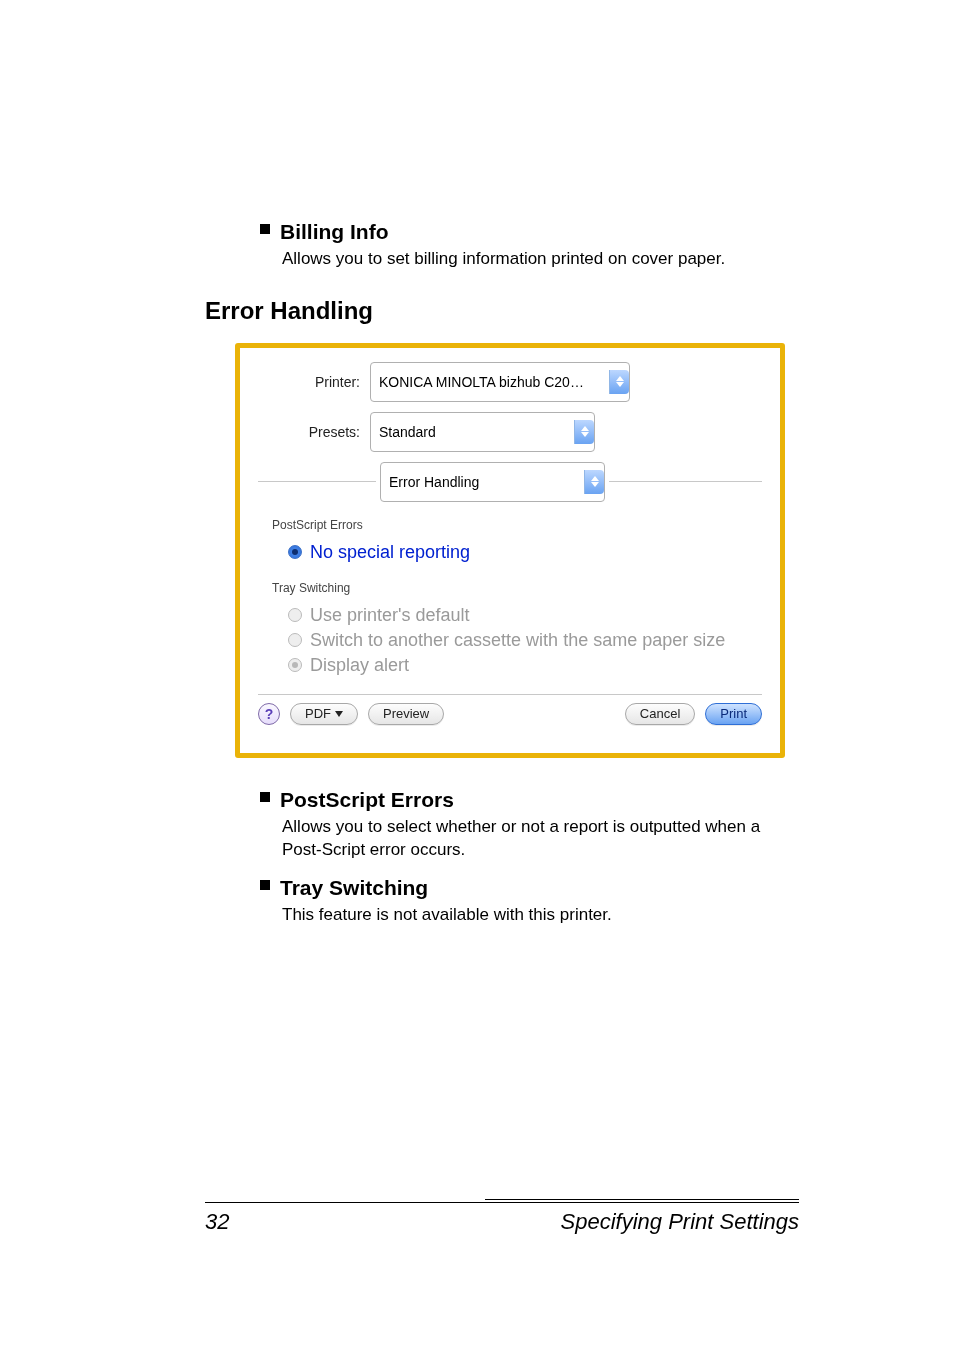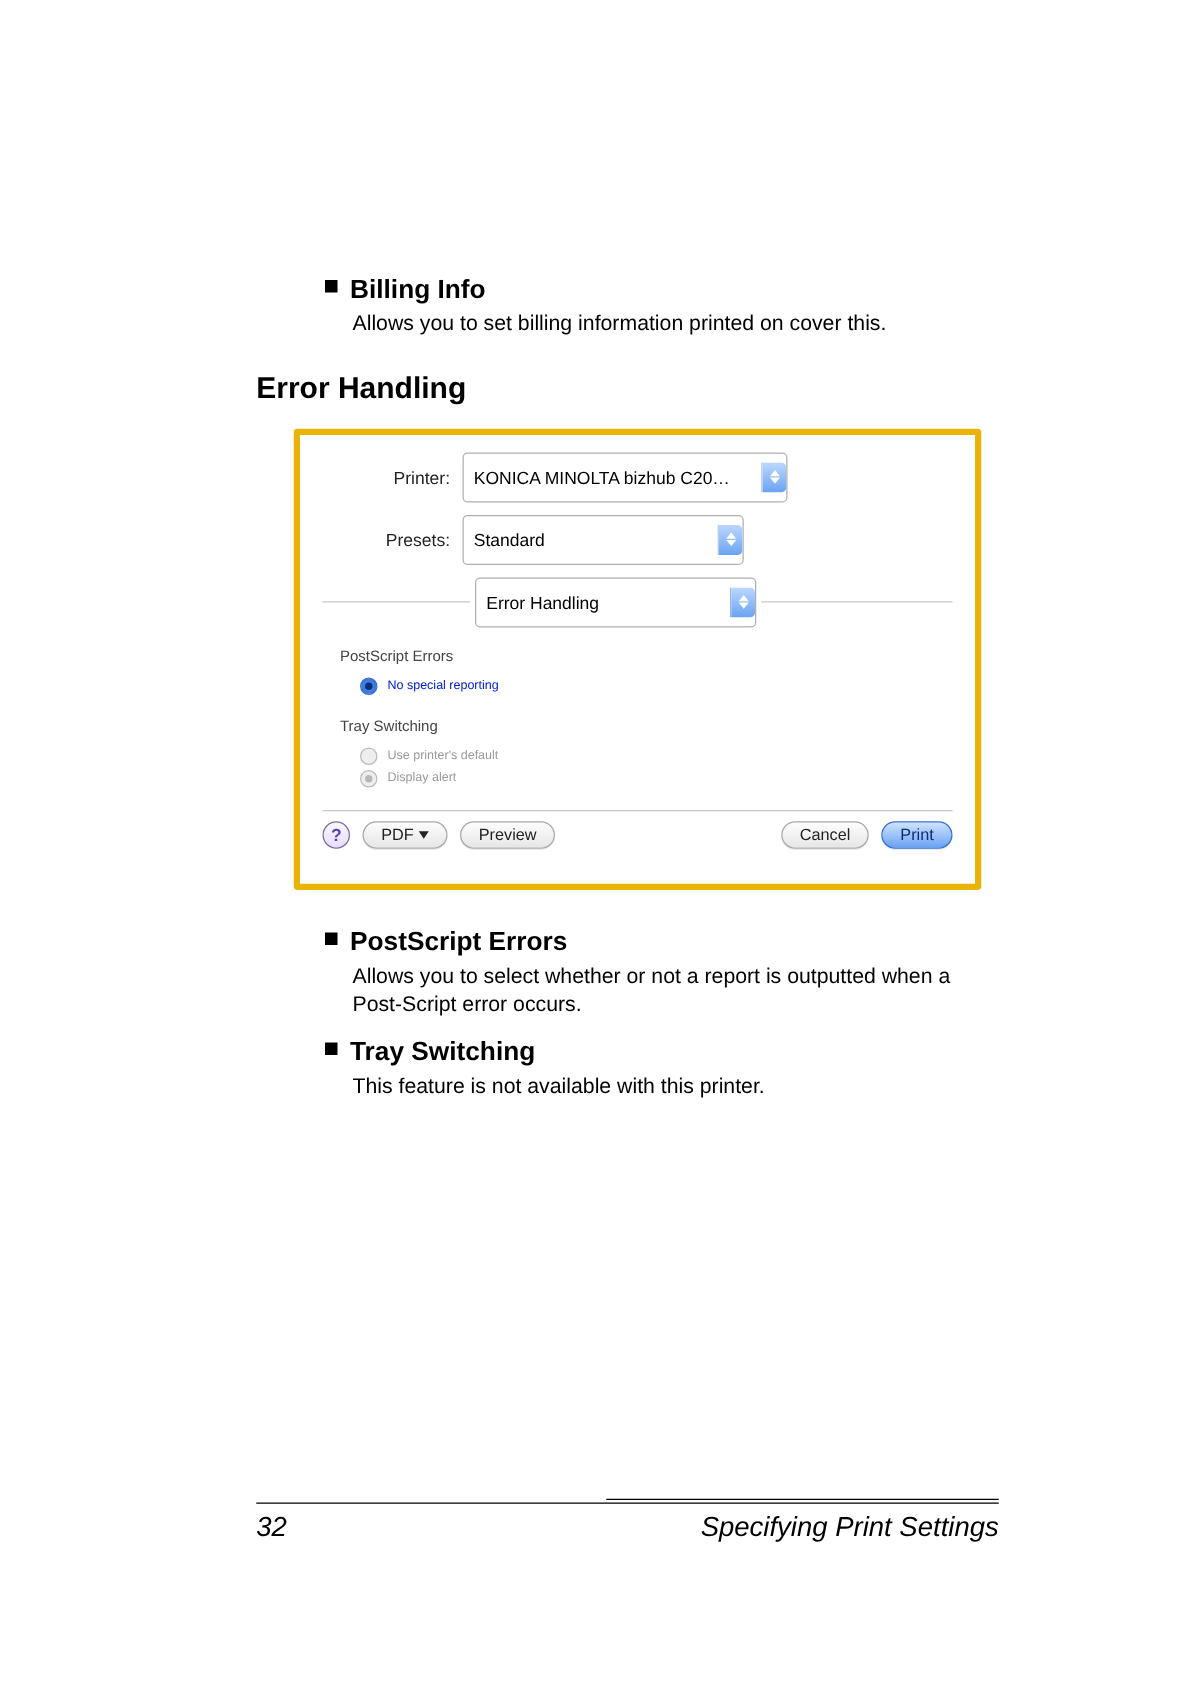--- a/index.html
+++ b/index.html
@@ -31,21 +31,21 @@
   .tri-up { width:0; height:0; border-left:4px solid transparent; border-right:4px solid transparent; border-bottom:5px solid #fff; }
   .tri-down { width:0; height:0; border-left:4px solid transparent; border-right:4px solid transparent; border-top:5px solid #fff; }
   .popup.w1 { width: 260px; }
   .popup.w2 { width: 225px; }
 
   .section-row { display:flex; align-items:center; margin: 10px 0 12px 0; }
   .section-row .hr { flex:1; height:1px; background:#c8c8c8; }
 
   .group-label { font-size: 12px; color:#444; margin: 0 10px 4px 14px; padding-top:4px; }
   .group-body { padding: 2px 0 10px 30px; }
-  .radio-line { display:flex; align-items:center; font-size:10px; margin: 4px 0; }
+  .radio-line { display:flex; align-items:center; font-size:18px; margin: 4px 0; }
   .radio-line.disabled { color:#9a9a9a; }
   .radio-line .radio {
     width:14px; height:14px; border:1px solid #888; border-radius:50%; margin-right:8px;
     display:flex; align-items:center; justify-content:center; background: linear-gradient(#fdfdfd,#eaeaea);
   }
   .radio-line .radio.checked { border-color:#3a6fc7; background: radial-gradient(#4b8bf0,#2f6fd6); }
   .radio-line .radio.checked::after { content:""; width:6px; height:6px; background:#0d2e70; border-radius:50%; }
   .radio-line.disabled .radio { background:#eee; border-color:#bbb; }
   .radio-line.disabled .radio.fill::after { content:""; width:6px; height:6px; background:#b8b8b8; border-radius:50%; }
   .radio-line .txt.blue { color:#0020d0; }
@@ -84,21 +84,21 @@
 </style>
 </head>
 <body>
 
 <div class="page">
 
   <div class="bullet-row indent1">
     <div class="sq"></div>
     <div class="bullet-title">Billing Info</div>
   </div>
-  <div class="bullet-desc">Allows you to set billing information printed on cover this.</div>
+  <div class="bullet-desc">Allows you to set billing information printed on cover paper.</div>
 
   <div class="h2">Error Handling</div>
 
   <div class="dialog">
 
     <div class="row">
       <div class="label">Printer:</div>
       <div class="popup w1">
         <div class="txt">KONICA MINOLTA bizhub C20…</div>
         <div class="arrows">
@@ -139,20 +139,24 @@
       </div>
     </div>
 
     <div class="group-label">Tray Switching</div>
     <div class="group-body">
       <div class="radio-line disabled">
         <div class="radio"></div>
         <div class="txt">Use printer's default</div>
       </div>
       <div class="radio-line disabled">
+        <div class="radio"></div>
+        <div class="txt">Switch to another cassette with the same paper size</div>
+      </div>
+      <div class="radio-line disabled">
         <div class="radio fill"></div>
         <div class="txt">Display alert</div>
       </div>
     </div>
 
     <div class="hr-full"></div>
 
     <div class="footer-row">
       <div class="qmark">?</div>
       <div class="btn">

